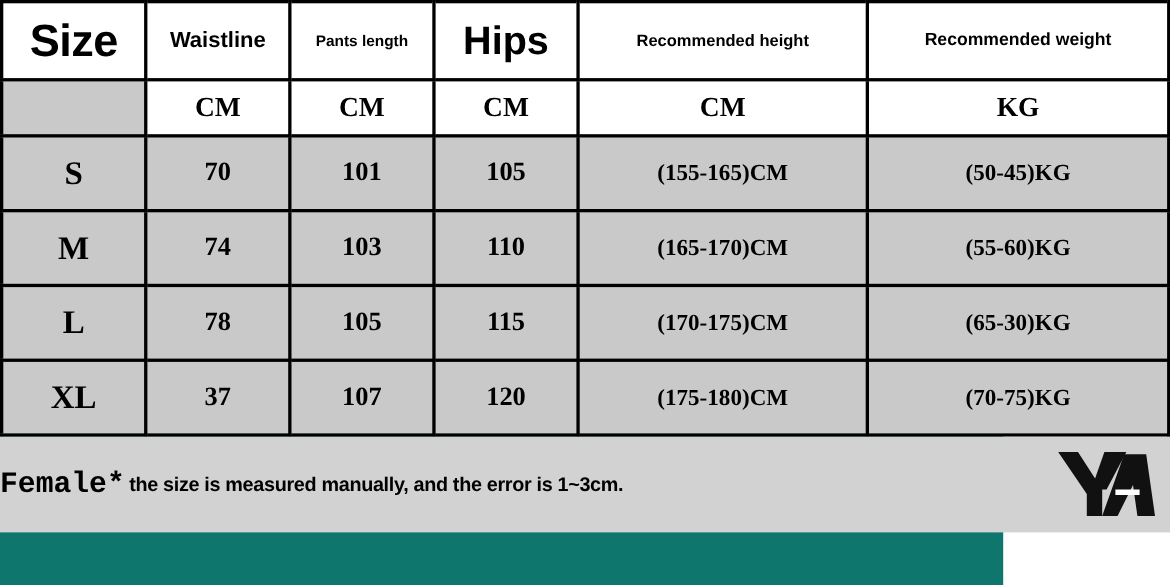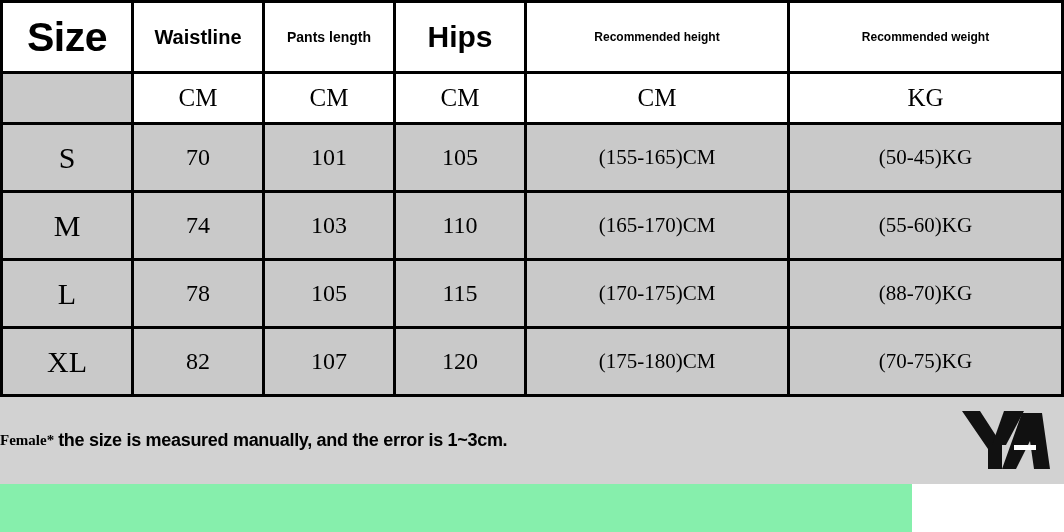--- a/index.html
+++ b/index.html
@@ -10,61 +10,62 @@
   body {
     width: 1064px;
     height: 532px;
     font-family: "Liberation Serif", serif;
     overflow: hidden;
   }
   #size-chart-wrap {
     width: 912px;
     height: 532px;
     position: relative;
-    background: #86efac;
+    background: #0f766e;
     box-sizing: border-box;
   }
   table.size-table {
     border-collapse: collapse;
     width: 1064px;
     table-layout: fixed;
     border-top: 3px solid #000;
     border-left: 3px solid #000;
   }
   table.size-table td {
     border-right: 3px solid #000;
     border-bottom: 3px solid #000;
     text-align: center;
     vertical-align: middle;
     color: #000;
     background: #c9c9c9;
     font-family: "Liberation Serif", serif;
     padding: 0;
+    font-weight: bold;
   }
   
   col.c0 { width: 131px; }
   col.c1 { width: 131px; }
   col.c2 { width: 131px; }
   col.c3 { width: 131px; }
   col.c4 { width: 263px; }
   col.c5 { width: 274px; }
 
   
   tr.head1 td { height: 68px; background: #ffffff; font-family: "Liberation Sans", sans-serif; font-weight: bold; }
   td.size-title {
     font-family: "Liberation Sans", sans-serif;
     font-weight: bold;
     font-size: 41px;
     letter-spacing: -0.5px;
   }
   td.h-waistline { font-size: 20px; }
   td.h-pants { font-size: 14px; }
-  td.h-hips { font-size: 30px; }
-  td.h-height { font-size: 12px; }
-  td.h-weight { font-size: 12px; }
+  td.h-hips { font-size: 36px; }
+  td.h-height { font-size: 15px; }
+  td.h-weight { font-size: 16px; }
 
   
   tr.head2 td { height: 48px; background: #ffffff; font-size: 25px; font-family: "Liberation Serif", serif; }
   tr.head2 td.unit-blank { background: #c9c9c9; border-right: 3px solid #000; }
 
   
   tr.body-row td { height: 65px; background: #c9c9c9; }
   td.cell-size { font-size: 30px; }
   td.cell-num { font-size: 24px; }
   td.cell-range { font-size: 21px; }
@@ -82,23 +83,23 @@
   .footer-text {
     font-family: "Liberation Sans", sans-serif;
     font-weight: bold;
     font-size: 18px;
     color: #000;
     white-space: nowrap;
     padding-left: 4px;
     letter-spacing: -0.3px;
   }
   .footer-female {
-    font-family: Liberation Serif, serif;
+    font-family: Liberation Mono, monospace;
     font-weight: bold;
-    font-size: 15px;
+    font-size: 27px;
     color: #000;
   }
   .logo {
     position: absolute;
     right: 14px;
     top: 8px;
     width: 92px;
     height: 70px;
   }
 </style>
@@ -149,25 +150,25 @@
         <td class="cell-num">110</td>
         <td class="cell-range">(165-170)CM</td>
         <td class="cell-range">(55-60)KG</td>
       </tr>
       <tr class="body-row">
         <td class="cell-size">L</td>
         <td class="cell-num">78</td>
         <td class="cell-num">105</td>
         <td class="cell-num">115</td>
         <td class="cell-range">(170-175)CM</td>
-        <td class="cell-range">(88-70)KG</td>
+        <td class="cell-range">(65-30)KG</td>
       </tr>
       <tr class="body-row">
         <td class="cell-size">XL</td>
-        <td class="cell-num">82</td>
+        <td class="cell-num">37</td>
         <td class="cell-num">107</td>
         <td class="cell-num">120</td>
         <td class="cell-range">(175-180)CM</td>
         <td class="cell-range">(70-75)KG</td>
       </tr>
     </tbody>
   </table>
 
   <div class="footer">
     <span class="footer-female">Female*</span>

